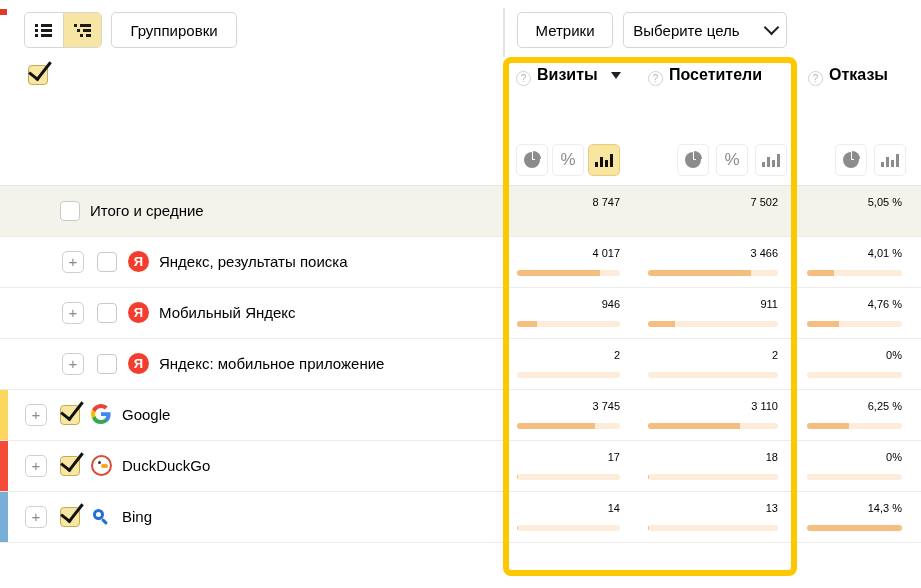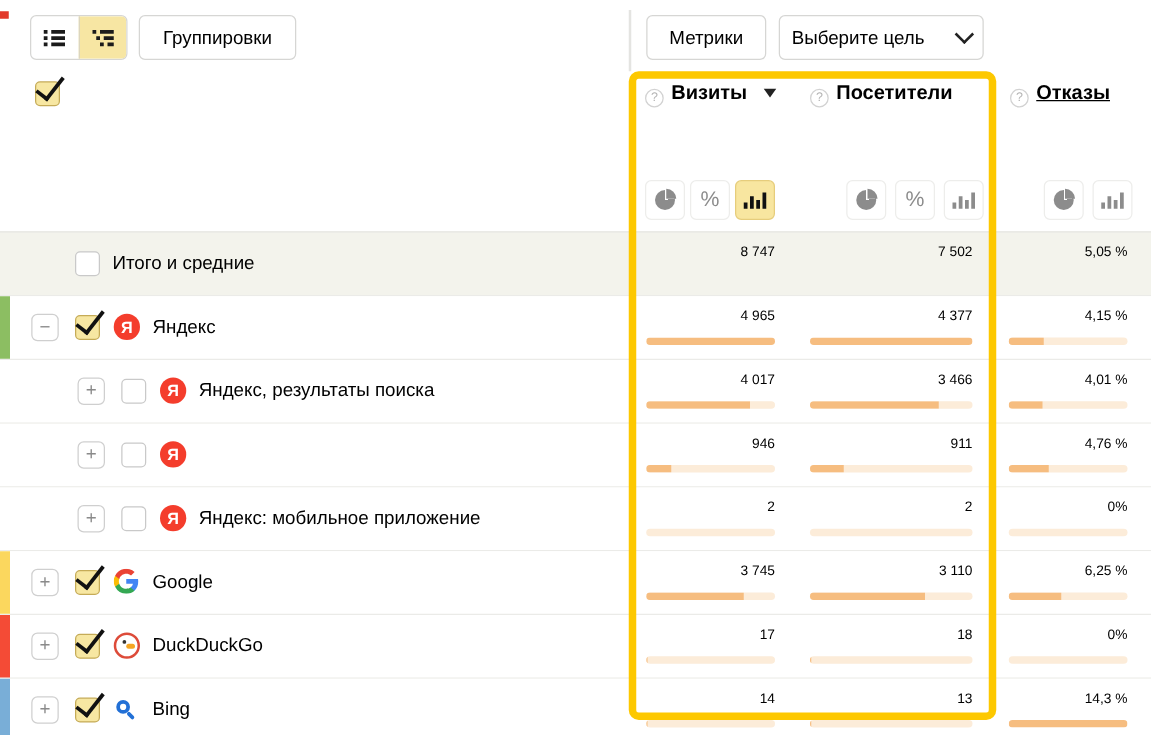--- a/index.html
+++ b/index.html
@@ -53,21 +53,21 @@
   .expander.minus::before{content:"\2212";}
   .expander.plus::before{content:"+";}
 
   
   #dim-head{position:absolute;left:28px;top:62px;width:480px;
       font-size:16px;font-weight:700;line-height:26px;}
   #dim-head .cb{float:left;margin:3px 16px 0 0;}
 
   
   .col-head{position:absolute;top:66px;font-size:16px;font-weight:700;white-space:nowrap;}
-  #ch-visits{left:516px;} #ch-visitors{left:648px;} #ch-bounce{left:808px;text-decoration:underline;}
+  #ch-visits{left:516px;} #ch-visitors{left:648px;} #ch-bounce{left:808px;}
   .help{display:inline-block;width:15px;height:15px;box-sizing:border-box;margin-right:6px;
       border:1px solid #d2d2d2;border-radius:50%;color:#b3b3b3;font-size:10px;font-weight:400;
       line-height:13px;text-align:center;vertical-align:-2px;cursor:pointer;}
   .help::before{content:"?";}
   .sort-tri{display:inline-block;margin-left:9px;width:0;height:0;vertical-align:1px;
       border-left:5px solid transparent;border-right:5px solid transparent;border-top:7px solid #222;}
 
   
   .mode{position:absolute;top:144px;width:32px;height:32px;box-sizing:border-box;
       border:1px solid #ededeb;border-radius:5px;background:#fff;--ic:#8c8c8c;
@@ -196,42 +196,20 @@
 
 <div id="table">
   <div class="trow totals">
     <span class="cb"></span>
     <span class="row-label">Итого и средние</span>
     <span class="num v-num">8 747</span>
     <span class="num p-num">7 502</span>
     <span class="num b-num">5,05 %</span>
   </div>
   <div id="tbody">
-      <div class="trow top" data-icon="yandex">
-    <span class="strip" style="background: rgb(140, 190, 98);"></span>
-    <span class="expander minus"></span>
-    <span class="cb checked"></span>
-    <span class="favicon">
-      <span class="fav fav-yandex"></span>
-
-    </span>
-    <span class="row-label">Яндекс</span>
-    <span class="num v-num">4 965</span>
-    <span class="num p-num">4 377</span>
-    <span class="num b-num">4,15 %</span>
-    <span class="bar v-bar">
-          <i style="width: 100%;"></i>
-        </span>
-    <span class="bar p-bar">
-          <i style="width: 100%;"></i>
-        </span>
-    <span class="bar b-bar">
-          <i style="width: 29.021%;"></i>
-        </span>
-  </div>
       <div class="trow child" data-icon="yandex">
 
     <span class="expander plus"></span>
     <span class="cb"></span>
     <span class="favicon">
       <span class="fav fav-yandex"></span>
 
     </span>
     <span class="row-label">Яндекс, результаты поиска</span>
     <span class="num v-num">4 017</span>
@@ -248,20 +226,21 @@
         </span>
   </div>
       <div class="trow child" data-icon="yandex">
 
     <span class="expander plus"></span>
     <span class="cb"></span>
     <span class="favicon">
       <span class="fav fav-yandex"></span>
 
     </span>
+    <span class="row-label">Мобильный Яндекс</span>
     <span class="num v-num">946</span>
     <span class="num p-num">911</span>
     <span class="num b-num">4,76 %</span>
     <span class="bar v-bar">
           <i style="width: 19.0534%;"></i>
         </span>
     <span class="bar p-bar">
           <i style="width: 20.8133%;"></i>
         </span>
     <span class="bar b-bar">

